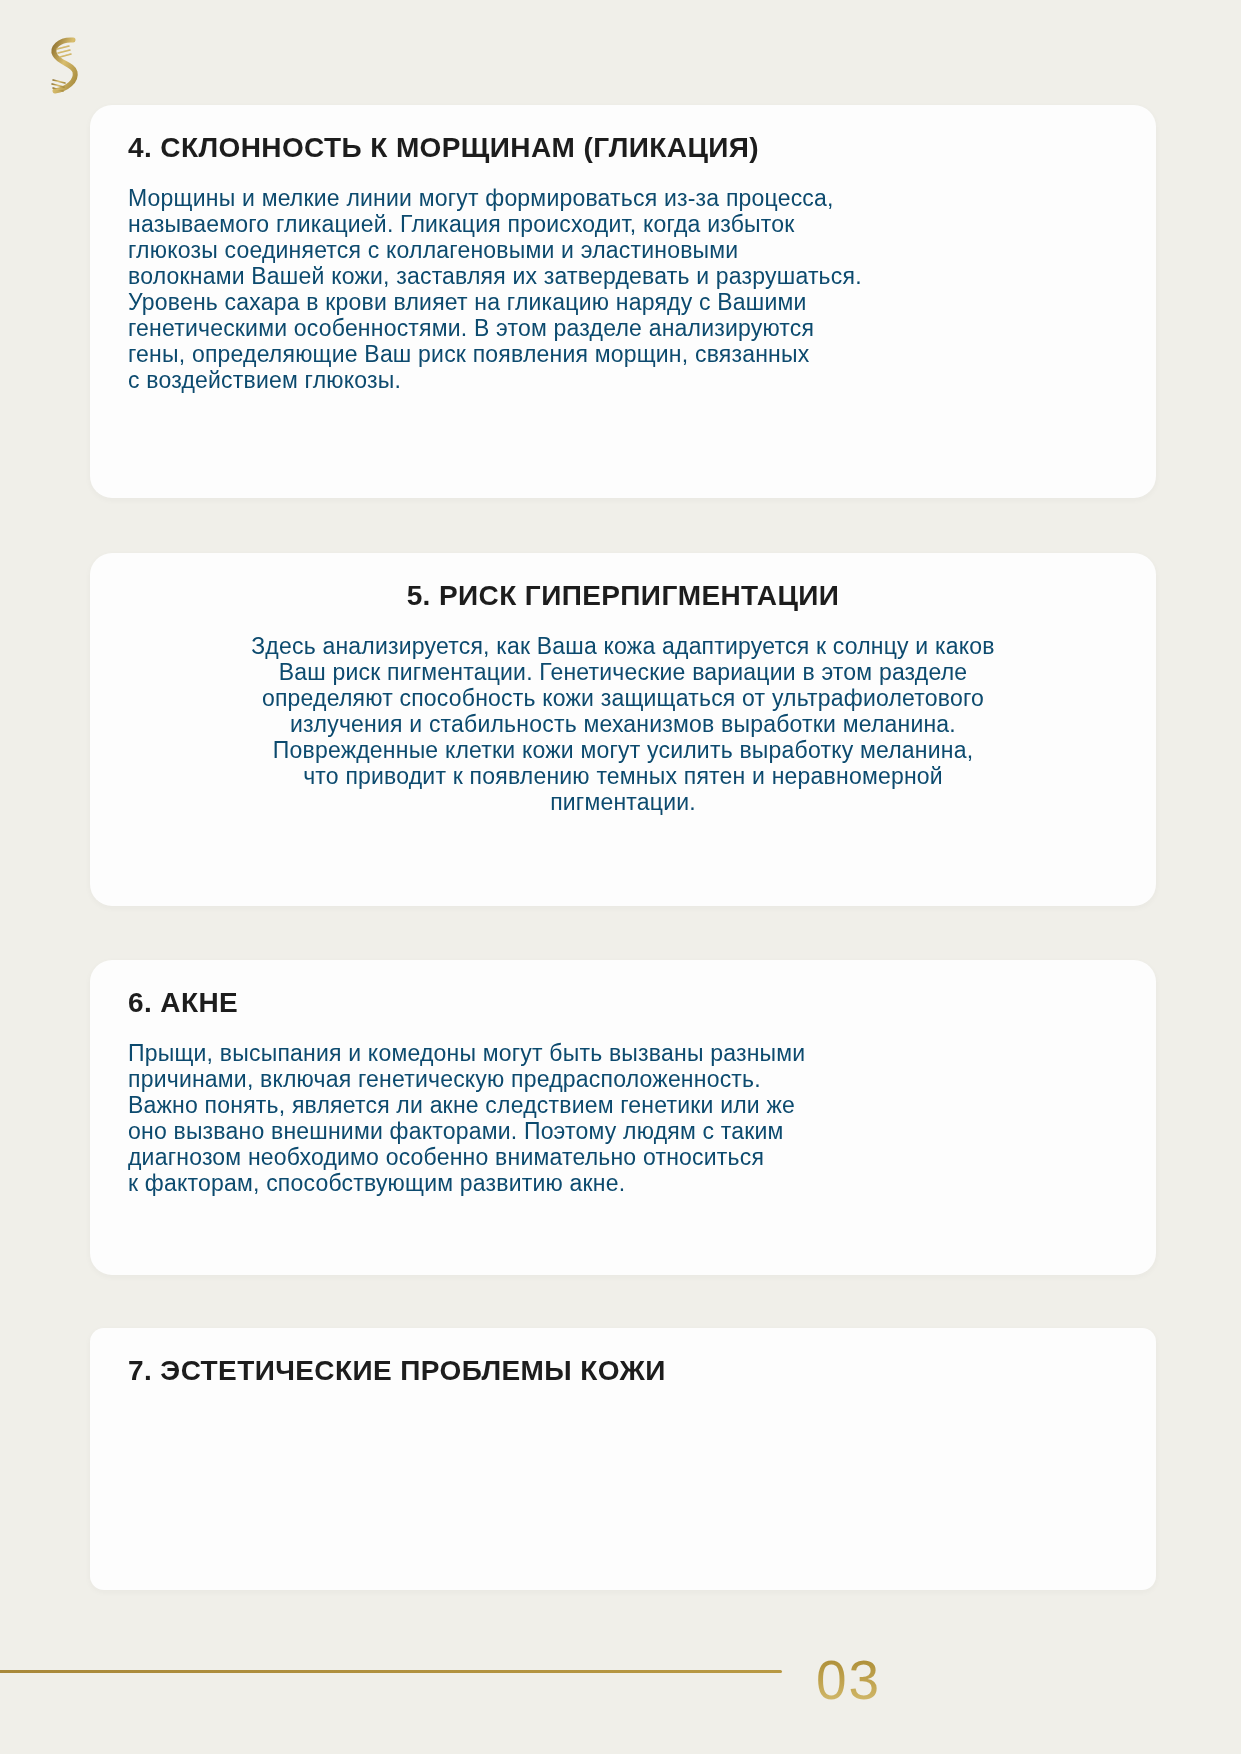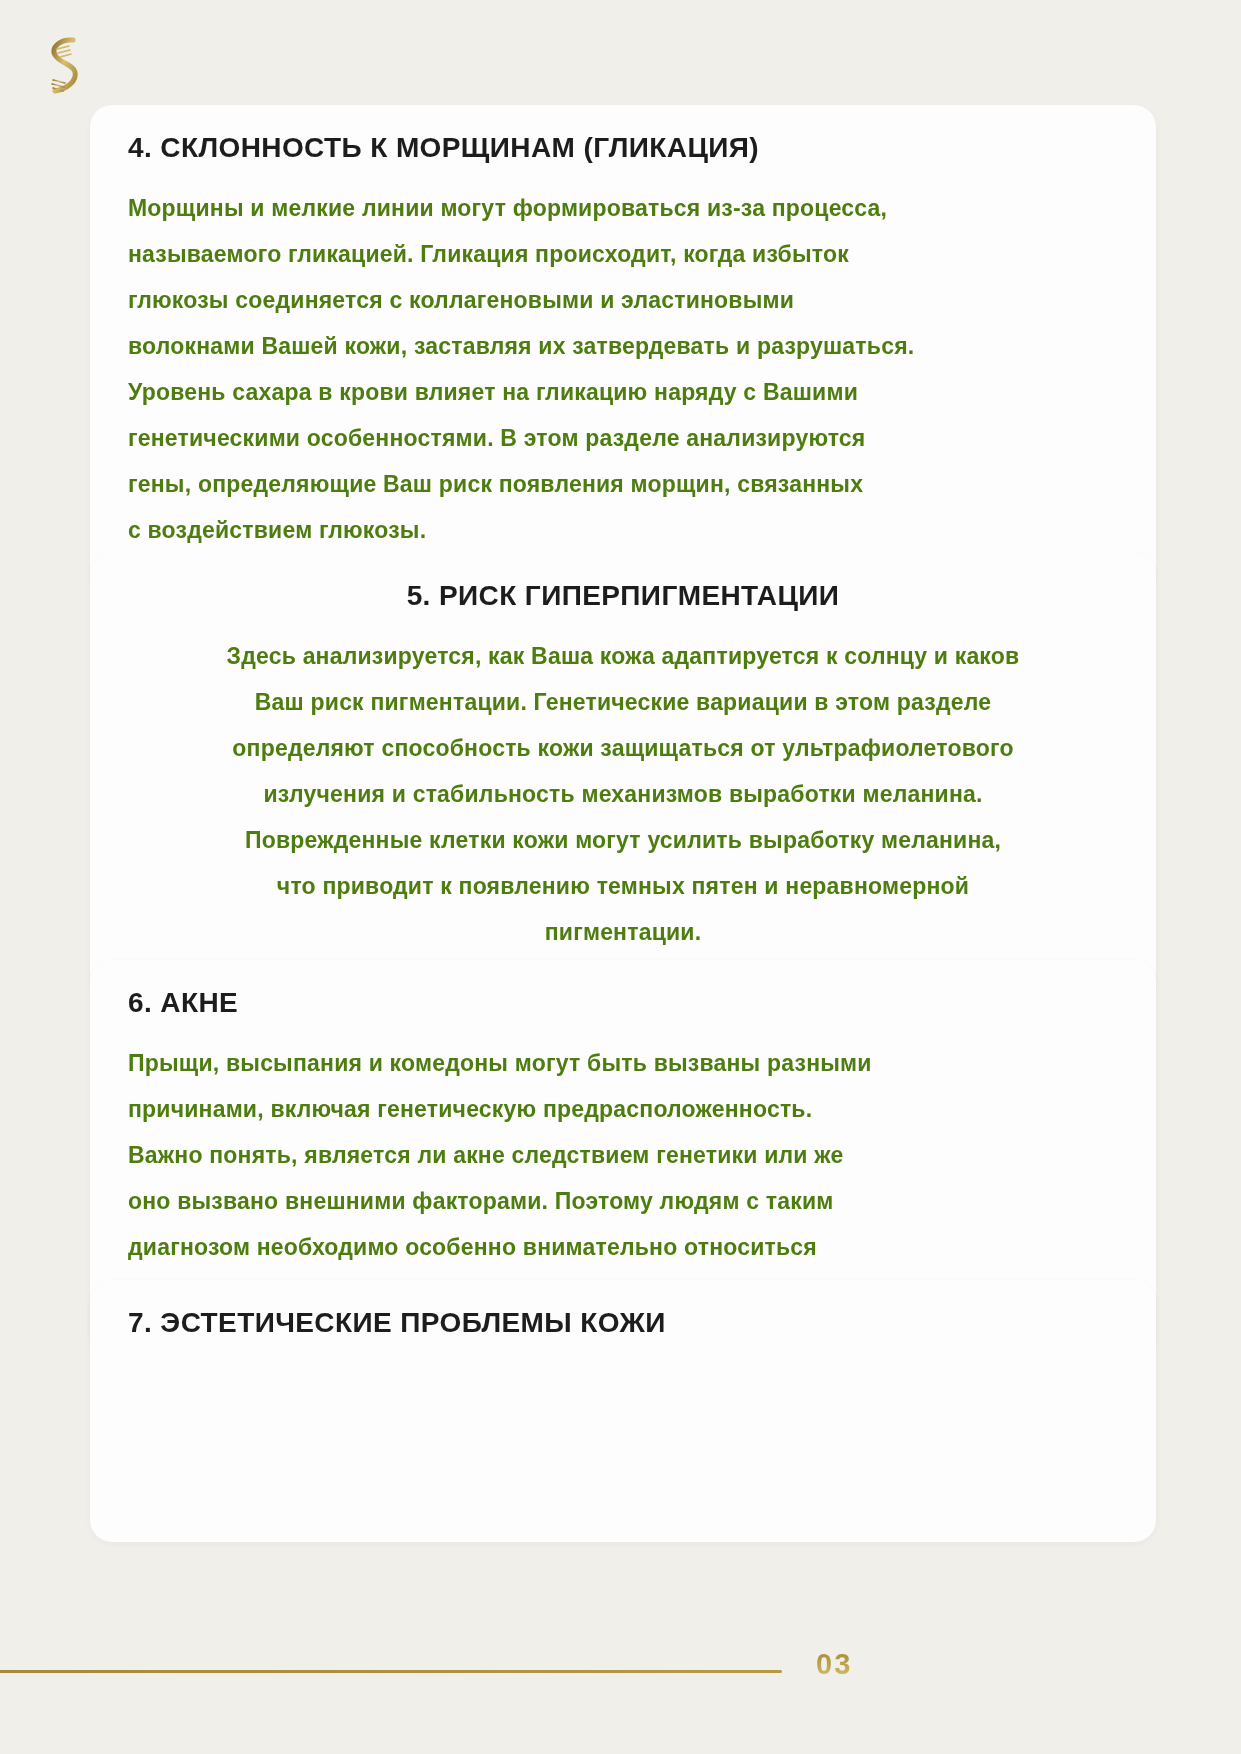--- a/index.html
+++ b/index.html
@@ -26,51 +26,51 @@
     left: 90px;
     width: 1066px;
     background: #fdfdfd;
     border-radius: 22px;
     padding: 27px 38px 40px 38px;
     box-shadow: 0 2px 6px rgba(60,60,50,0.04);
   }
   .card-1 { top: 105px; min-height: 393px; }
   .card-2 { top: 553px; min-height: 353px; text-align: center; }
   .card-3 { top: 960px; min-height: 315px; }
-  .card-4 { top: 1280px; min-height: 262px; }
+  .card-4 { top: 1328px; min-height: 262px; border-radius: 14px; }
   .card h2 {
     font-size: 28px;
     font-weight: 700;
     color: #1d1d1d;
     letter-spacing: 0.4px;
     margin-bottom: 21px;
   }
   .card p {
     font-size: 23px;
-    line-height: 46px;
-    font-weight: 700;
-    color: #4d7c0f;
+    line-height: 26px;
+    font-weight: 400;
+    color: #0c4a6e;
     letter-spacing: 0.2px;
     white-space: pre-line;
   }
   .footer-line {
     position: absolute;
     left: 0;
     top: 1670px;
     width: 782px;
     height: 3px;
     background: linear-gradient(90deg, #a8883a, #b89944);
     border-radius: 0 2px 2px 0;
   }
   .page-number {
     position: absolute;
     left: 816px;
     top: 1648px;
-    font-size: 29px;
-    font-weight: 700;
+    font-size: 55px;
+    font-weight: 400;
     letter-spacing: 2px;
     background: linear-gradient(180deg, #a5862f 0%, #c2a551 55%, #d9c379 100%);
     -webkit-background-clip: text;
     background-clip: text;
     color: #b3943f;
     -webkit-text-fill-color: transparent;
   }
 </style>
 </head>
 <body>

